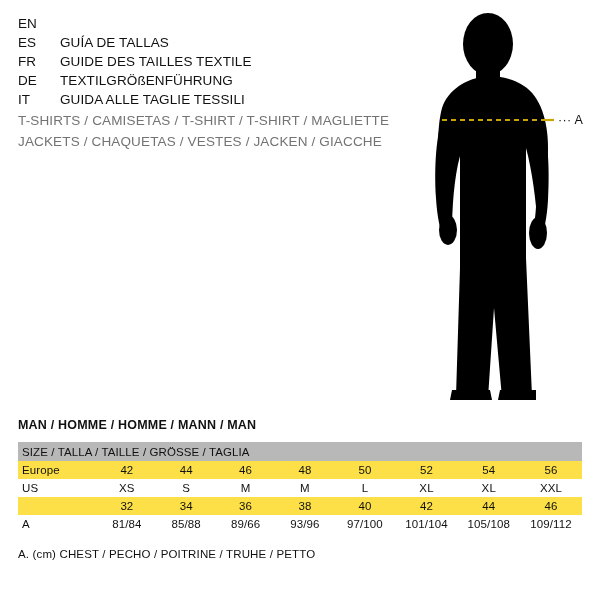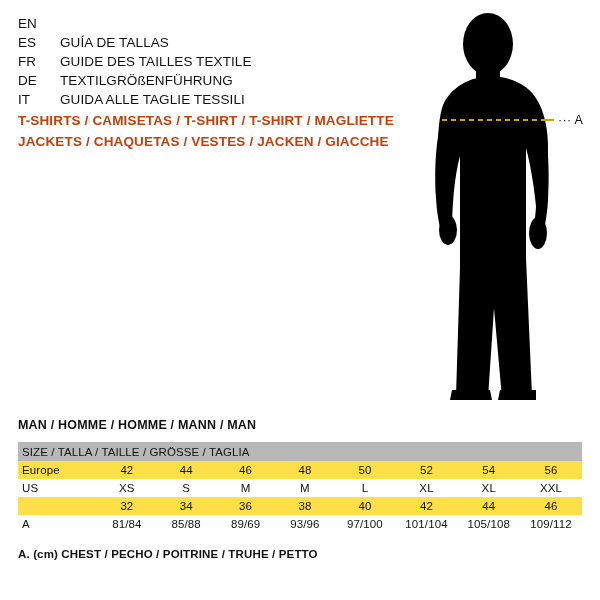--- a/index.html
+++ b/index.html
@@ -46,24 +46,24 @@
 
   
   .cat-block {
     position: absolute;
     top: 110px;
     left: 18px;
     width: 400px;
   }
   .cat-line {
     font-size: 13.5px;
-    font-weight: bold;
+    font-weight: normal;
     line-height: 21px;
     letter-spacing: 0.15px;
-    color: #c2410c;
+    color: #737373;
   }
 
   
   .figure-wrap {
     position: absolute;
     top: 8px;
     left: 390px;
     width: 210px;
     height: 400px;
   }
@@ -124,21 +124,21 @@
   .head-row td {
     font-weight: normal;
     height: 19px;
   }
 
   .footnote {
     position: absolute;
     top: 548px;
     left: 18px;
     font-size: 11.5px;
-    font-weight: bold;
+    font-weight: normal;
     letter-spacing: 0.15px;
     color: #111;
   }
 </style>
 </head>
 <body>
 
 <div class="page">
 
   <div class="lang-block">
@@ -250,21 +250,21 @@
         <td class="val">38</td>
         <td class="val">40</td>
         <td class="val">42</td>
         <td class="val">44</td>
         <td class="val">46</td>
       </tr>
       <tr class="plain">
         <td class="label-cell">A</td>
         <td class="val">81/84</td>
         <td class="val">85/88</td>
-        <td class="val">89/69</td>
+        <td class="val">89/66</td>
         <td class="val">93/96</td>
         <td class="val">97/100</td>
         <td class="val">101/104</td>
         <td class="val">105/108</td>
         <td class="val">109/112</td>
       </tr>
     </tbody>
   </table>
 
   <div class="footnote">A. (cm) CHEST / PECHO / POITRINE / TRUHE / PETTO</div>

